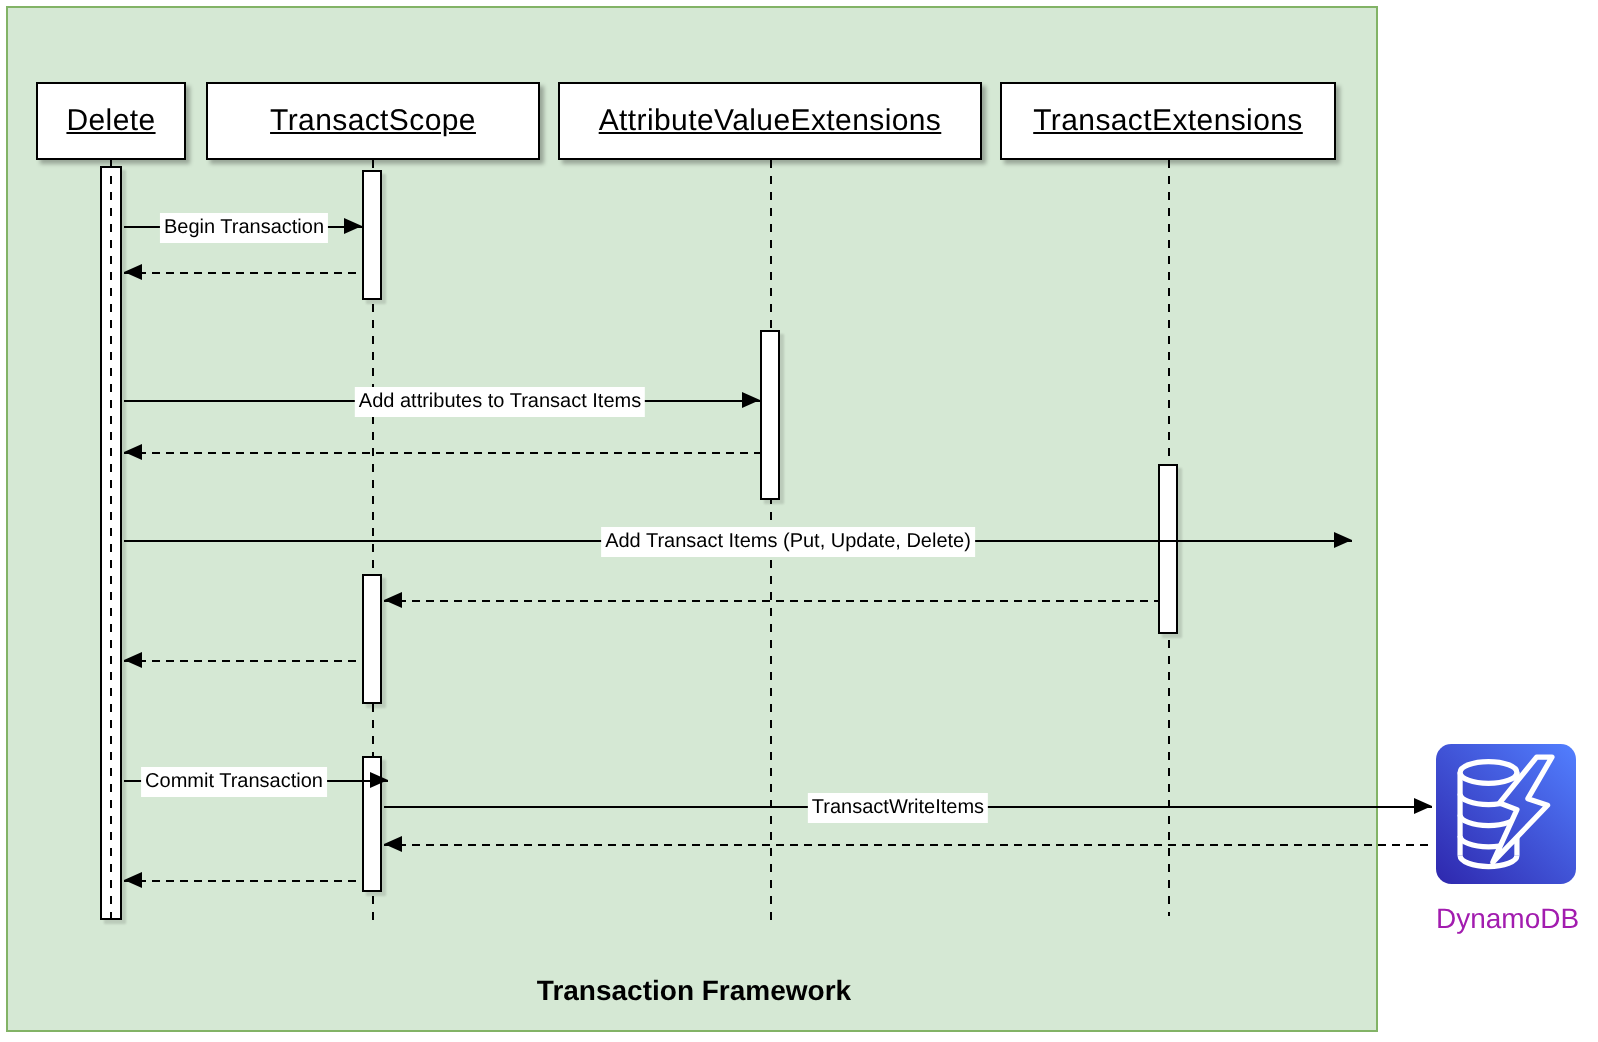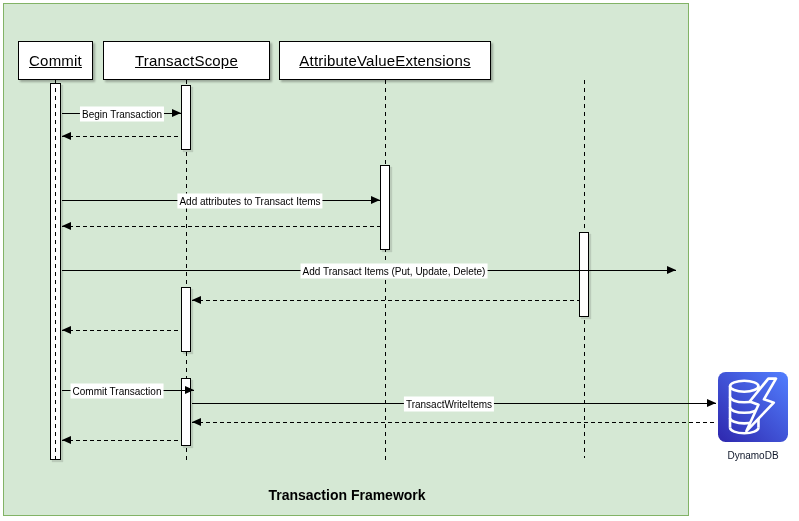--- a/index.html
+++ b/index.html
@@ -28,21 +28,21 @@
   .msg .head{position:absolute;width:0;height:0;top:0;}
   .msg .head.right{right:0;border-top:4.5px solid transparent;border-bottom:4.5px solid transparent;border-left:9px solid #000;}
   .msg .head.left{left:0;border-top:4.5px solid transparent;border-bottom:4.5px solid transparent;border-right:9px solid #000;}
   .mlabel{position:absolute;top:4.5px;transform:translate(-50%,-50%);
           background:#ffffff;padding:0 2px;font-size:10px;white-space:nowrap;line-height:15px;}
 
   .frame-title{position:absolute;left:347px;top:487px;transform:translateX(-50%);
                font-weight:bold;font-size:14px;white-space:nowrap;}
 
   .dynamo{position:absolute;left:718px;top:371px;width:70px;text-align:center;}
-  .dynamo-label{font-size:10px;color:#0f172a;margin-top:3px;white-space:nowrap;}
+  .dynamo-label{font-size:14px;color:#a21caf;margin-top:3px;white-space:nowrap;}
 </style>
 </head>
 <body>
 
 <div class="canvas">
 
   <div class="frame"></div>
 
   <div class="lifeline over" style="left:55px;top:80px;height:380px;"></div>
   <div class="lifeline" style="left:186px;top:80px;height:382px;"></div>
@@ -50,27 +50,30 @@
   <div class="lifeline" style="left:584px;top:80px;height:378px;"></div>
 
   <div class="act" style="left:50px;top:83px;width:11px;height:377px;"></div>
   <div class="act" style="left:181px;top:85px;width:10px;height:65px;"></div>
   <div class="act" style="left:380px;top:165px;width:10px;height:85px;"></div>
   <div class="act" style="left:579px;top:232px;width:10px;height:85px;"></div>
   <div class="act" style="left:181px;top:287px;width:10px;height:65px;"></div>
   <div class="act" style="left:181px;top:378px;width:10px;height:68px;"></div>
 
   <div class="pbox" style="left:18px;top:41px;width:75px;height:39px;">
-    <span class="pname">Commit</span>
+    <span class="pname">Delete</span>
   </div>
   <div class="pbox" style="left:279px;top:41px;width:212px;height:39px;">
     <span class="pname">AttributeValueExtensions</span>
   </div>
   <div class="pbox" style="left:103px;top:41px;width:167px;height:39px;">
     <span class="pname">TransactScope</span>
+  </div>
+  <div class="pbox" style="left:500px;top:41px;width:168px;height:39px;">
+    <span class="pname">TransactExtensions</span>
   </div>
 
   <div class="msg" style="left:62px;top:109px;width:119px;">
     <div class="line"></div>
     <div class="head right"></div>
     <span class="mlabel" style="left:60px;">Begin Transaction</span>
   </div>
 
   <div class="msg dashed" style="left:62px;top:132px;width:119px;">
     <div class="line"></div>

